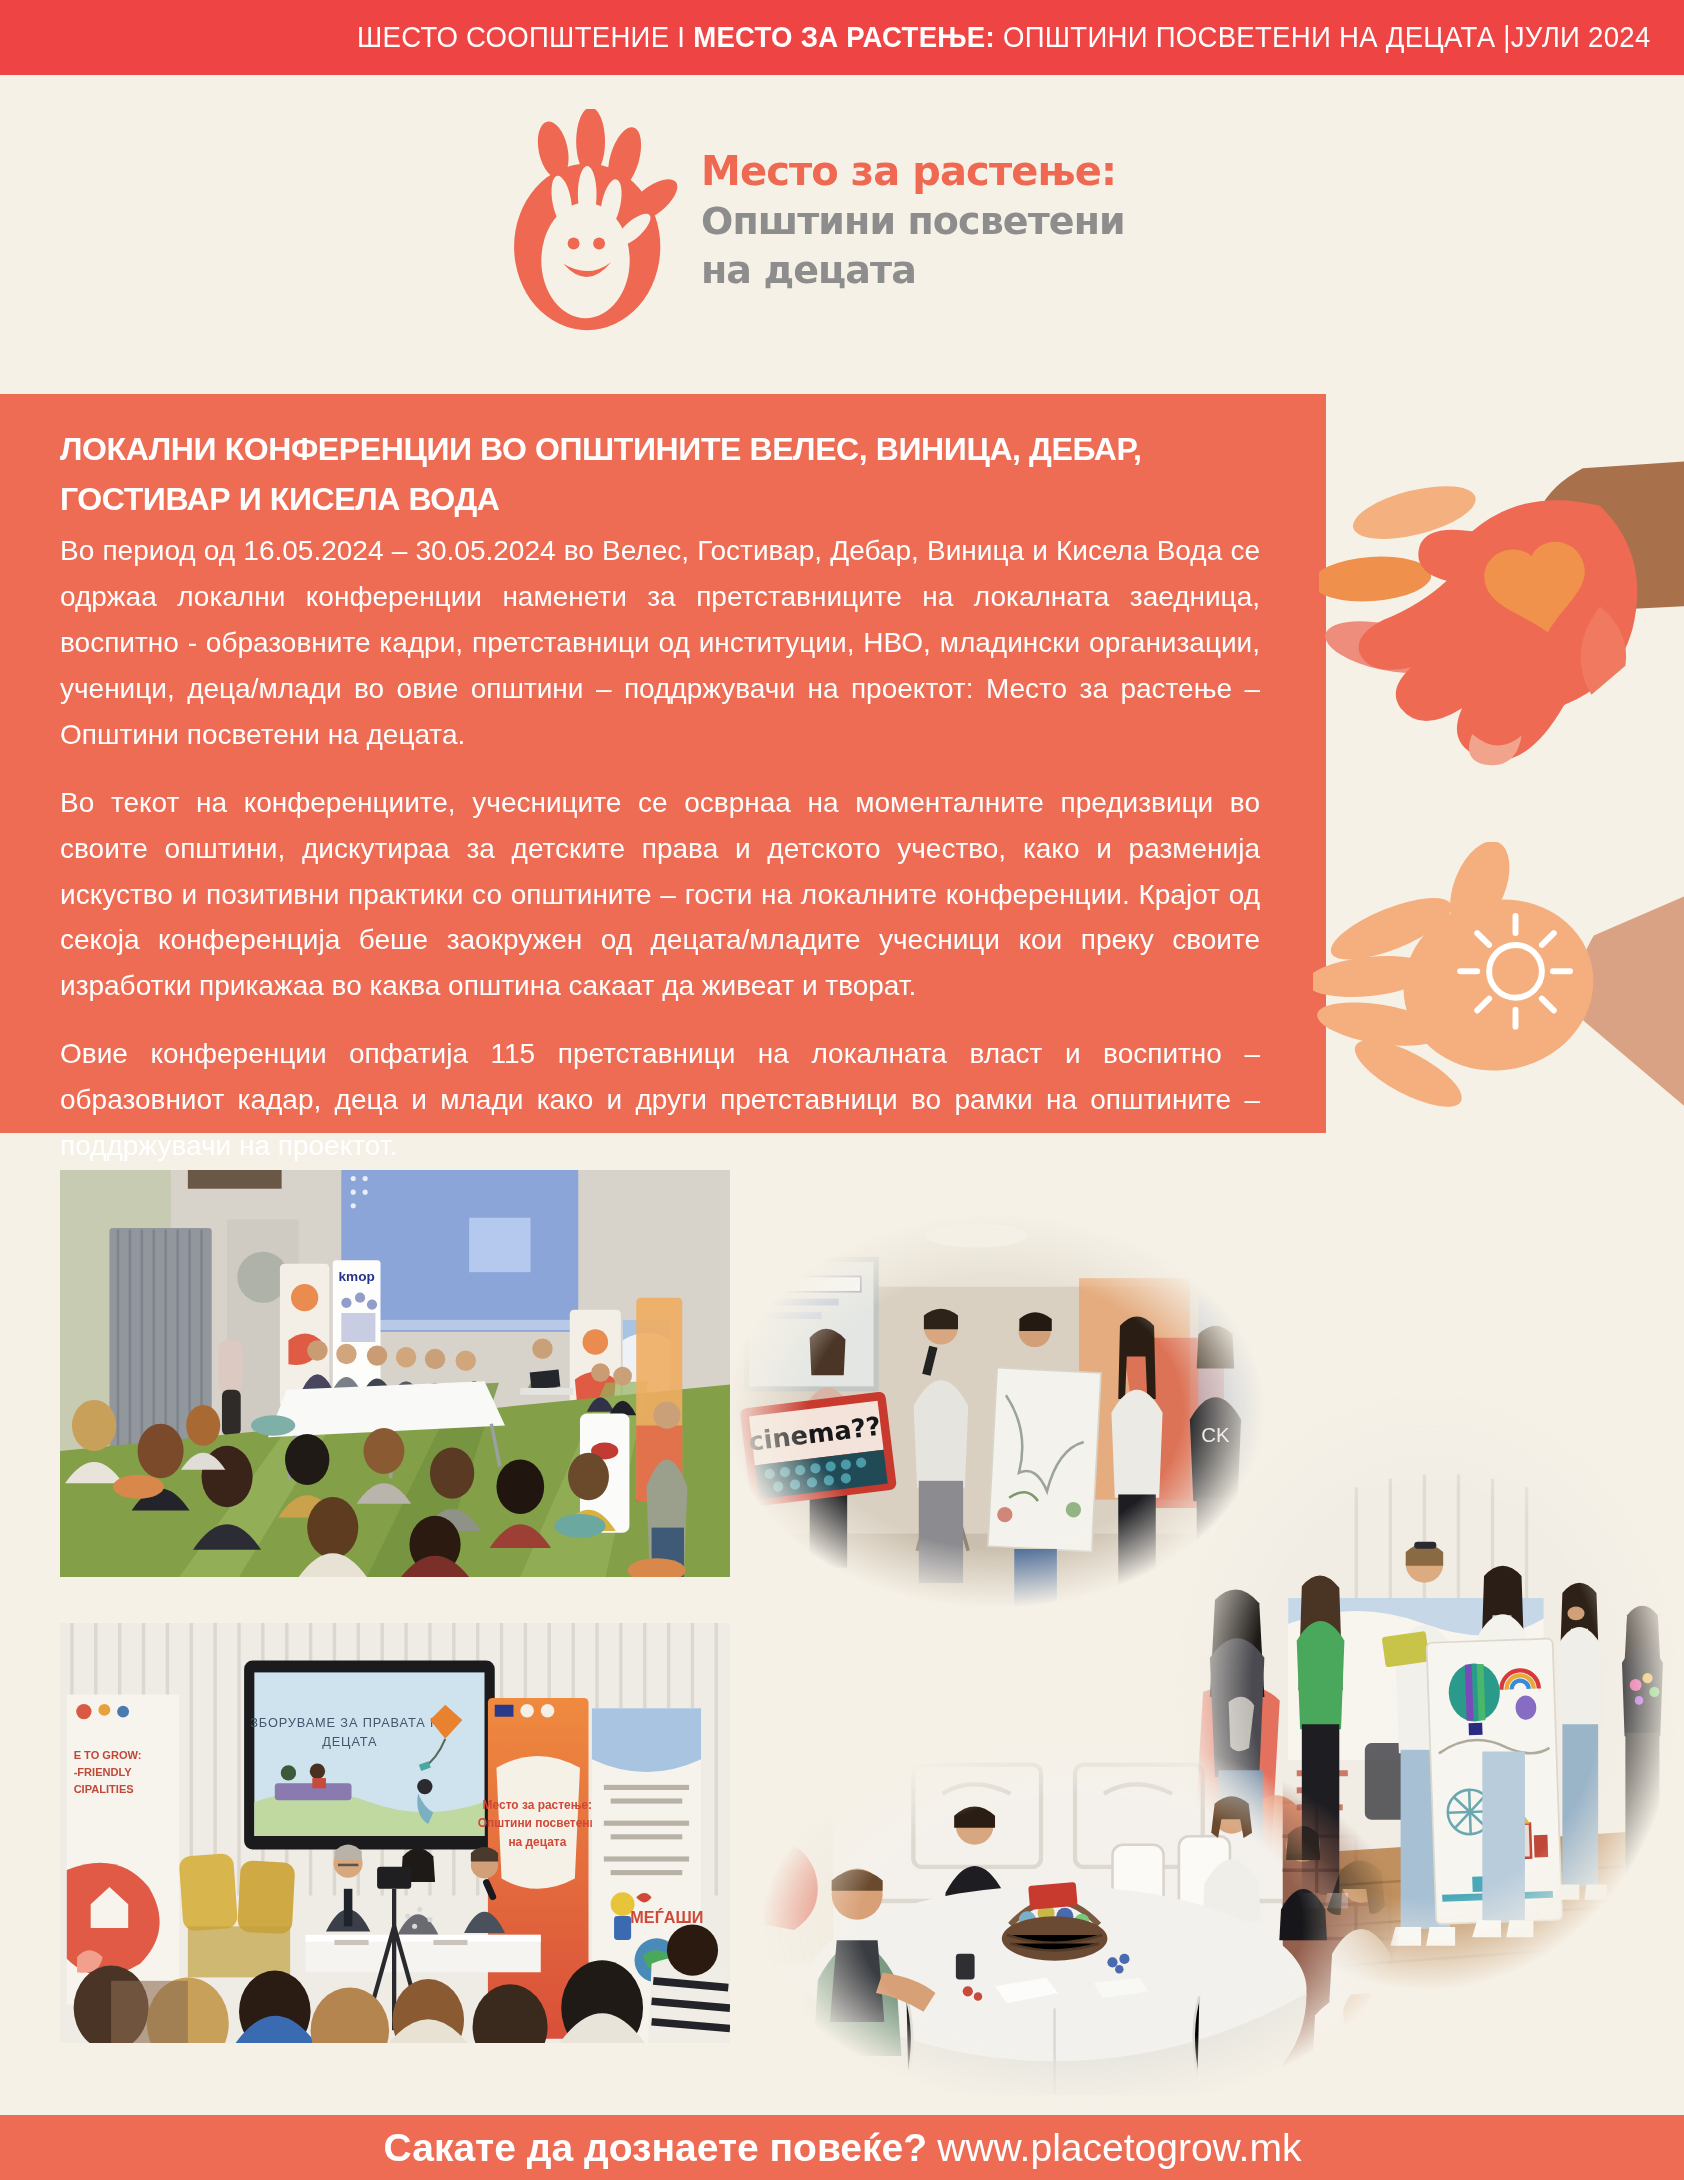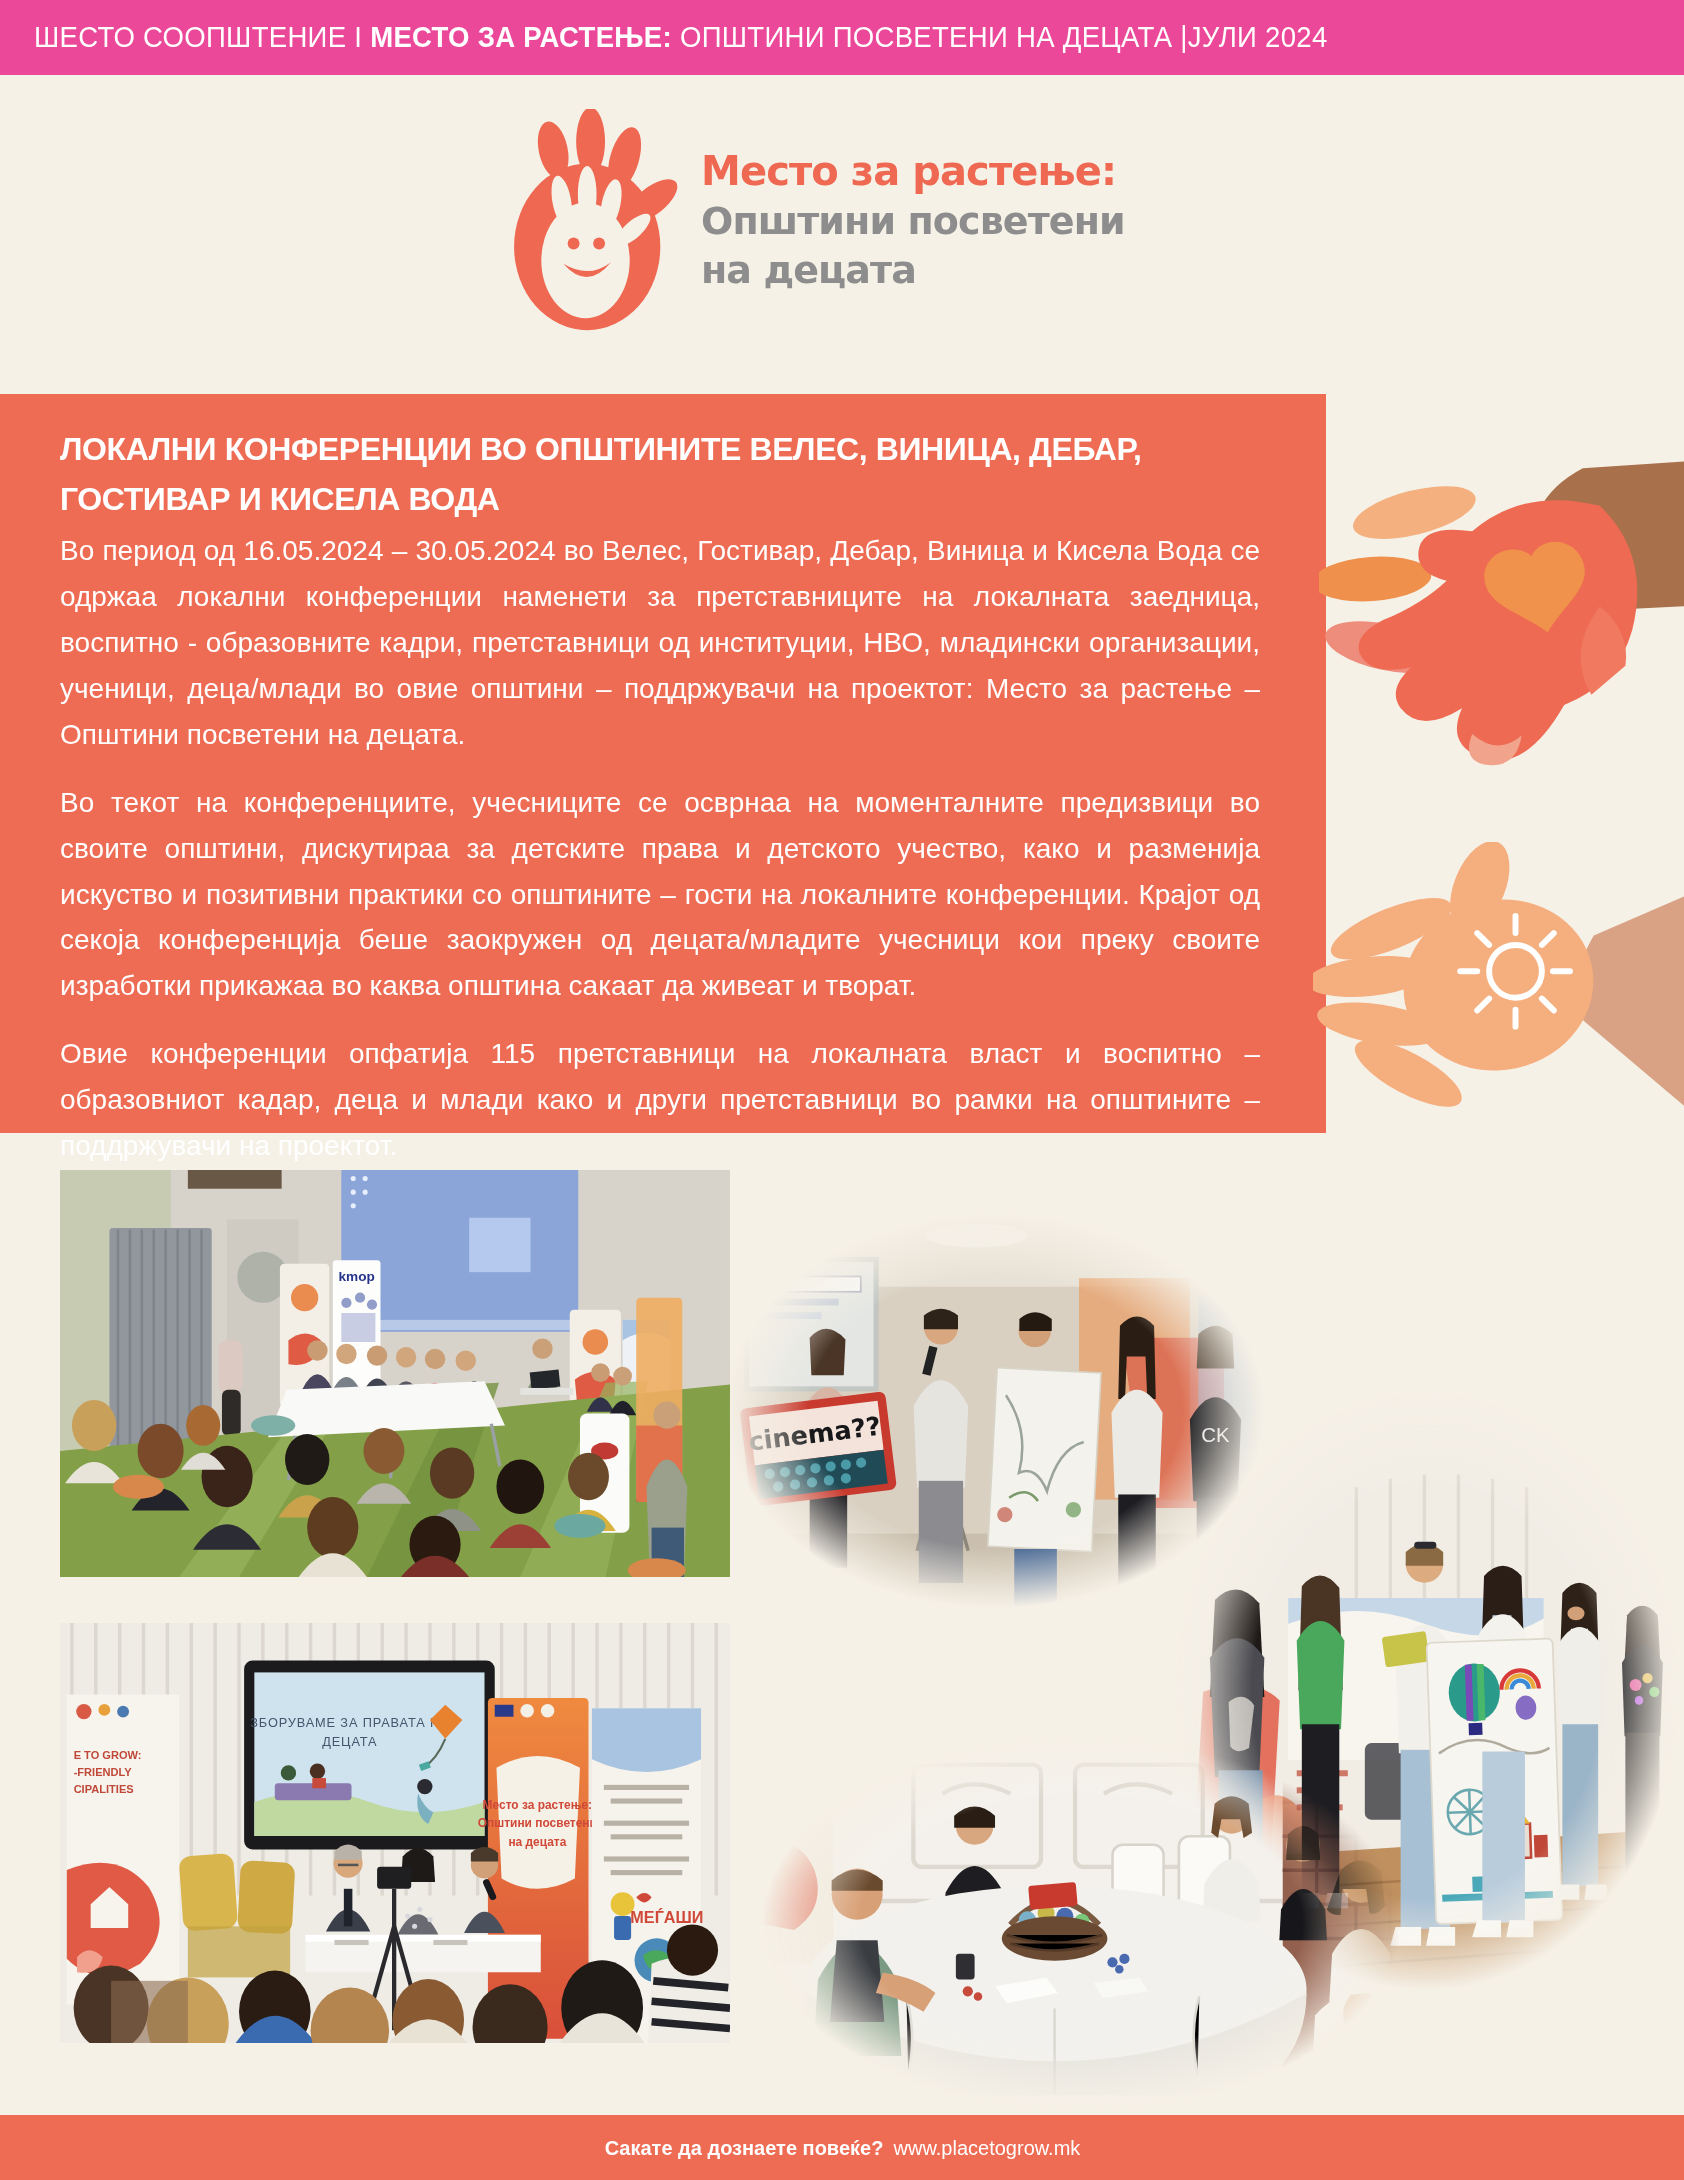--- a/index.html
+++ b/index.html
@@ -1,21 +1,21 @@
 <!DOCTYPE html>
 <html style="font-size:13.6px"><head>
 <meta charset="utf-8">
 <style>
   html,body{margin:0;padding:0;background:#e9e4da;}
   .page{position:relative;width:1685px;height:2181px;background:#f6f1e7;
         font-family:"Liberation Sans",sans-serif;overflow:hidden;}
 
   
-  .topbar{position:absolute;top:0;left:0;width:100%;height:75px;background:#ec4899;
-          display:flex;align-items:center;justify-content:flex-start;}
+  .topbar{position:absolute;top:0;left:0;width:100%;height:75px;background:#ef4444;
+          display:flex;align-items:center;justify-content:flex-end;}
   .topbar .bar-text{color:#ffffff;font-size:29px;letter-spacing:0.3px;transform:scaleX(.95);
           white-space:nowrap;}
   .topbar .bar-text b{font-weight:700;}
 
   
   .logo{position:absolute;top:109px;left:509px;display:flex;align-items:center;gap:22px;}
   .logo-icon{width:170px;height:223px;flex:0 0 auto;}
   .logo-text{font-family:"DejaVu Sans",sans-serif;font-weight:bold;line-height:1.28;}
   .logo-title{color:#ee6852;font-size:40px;letter-spacing:-0.9px;}
   .logo-sub{color:#8d8d8d;font-size:38px;letter-spacing:-0.9px;}
@@ -39,21 +39,21 @@
   .oval{position:absolute;
         -webkit-mask-image:radial-gradient(ellipse 50% 50% at 50% 50%,#000 68%,rgba(0,0,0,0) 98%);
         mask-image:radial-gradient(ellipse 50% 50% at 50% 50%,#000 68%,rgba(0,0,0,0) 98%);}
   .oval1{left:721px;top:1210px;width:549px;height:402px;z-index:3;}
   .oval2{left:1169px;top:1385px;width:516px;height:612px;z-index:4;}
   .oval3{left:755px;top:1734px;width:652px;height:380px;z-index:5;}
 
   
   .footer{position:absolute;left:0;bottom:0;width:100%;height:66px;background:#ee6b54;
           display:flex;align-items:center;justify-content:center;z-index:9;}
-  .footer .foot-text{color:#fff;font-size:20px;white-space:nowrap;}
+  .footer .foot-text{color:#fff;font-size:39px;white-space:nowrap;}
   .footer .foot-text b{font-weight:700;margin-right:10.2px;}
   .footer a{color:#fff;text-decoration:none;}
 </style>
 </head>
 <body>
 
 <div class="page">
 
   <header class="topbar">
     <div class="bar-text"><span>ШЕСТО СООПШТЕНИЕ I </span><b>МЕСТО ЗА РАСТЕЊЕ:</b><span> ОПШТИНИ ПОСВЕТЕНИ НА ДЕЦАТА |ЈУЛИ 2024</span></div>

